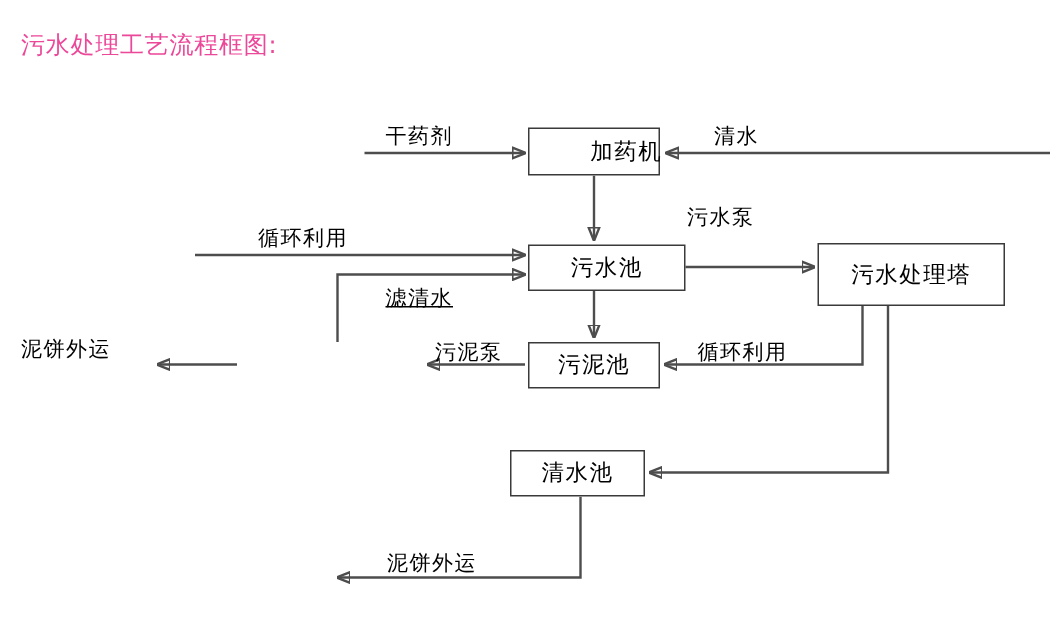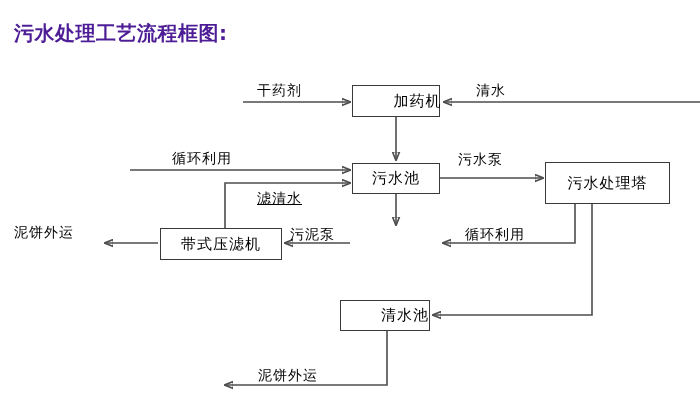--- a/index.html
+++ b/index.html
@@ -12,23 +12,23 @@
     width: 700px;
     height: 420px;
     background: #ffffff;
     overflow: hidden;
     font-family: "DejaVu Sans", "Liberation Sans", sans-serif;
   }
   #title {
     position: absolute;
     left: 14px;
     top: 20px;
-    font-size: 20px;
-    font-weight: bold;
-    color: #4c1d95;
+    font-size: 16px;
+    font-weight: normal;
+    color: #ec4899;
     letter-spacing: 0.5px;
     white-space: nowrap;
   }
   .node {
     position: absolute;
     box-sizing: border-box;
     border: 1.5px solid #3a3a3a;
     background: #ffffff;
     color: #000000;
     font-size: 15px;
@@ -99,46 +99,46 @@
 
     <path d="M592,194 L592,315 L433,315" marker-end="url(#ah)"></path>
 
     <path d="M387,331 L387,385 L225,385" marker-end="url(#ah)"></path>
   </svg>
 
   <div class="node" style="left:352px; top:85px; width:88px; height:32px;padding-left:43px;">
     <span>加药机</span>
   </div>
 
-  <div class="node" style="left:352px; top:163px; width:88px; height:31px;font-family:Liberation Mono, monospace;">
+  <div class="node" style="left:352px; top:163px; width:105px; height:31px;font-family:Liberation Mono, monospace;">
     <span>污水池</span>
   </div>
 
   <div class="node" style="left:545px; top:162px; width:125px; height:42px;">
     <span>污水处理塔</span>
   </div>
 
-
-  <div class="node" style="left:160px; top:228px; width:122px; height:32px;">
-    <span>带式压滤机</span>
+  <div class="node" style="left:352px; top:228px; width:88px; height:31px;">
+    <span>污泥池</span>
   </div>
 
-  <div class="node" style="left:340px; top:300px; width:90px; height:31px;justify-content:flex-end;">
+
+  <div class="node" style="left:340px; top:300px; width:90px; height:31px;">
     <span>清水池</span>
   </div>
 
   <div class="edge-label" style="left:257px; top:82px;">干药剂</div>
 
   <div class="edge-label" style="left:476px; top:82px;font-family:Liberation Serif, serif;">清水</div>
 
   <div class="edge-label" style="left:172px; top:150px;">循环利用</div>
 
   <div class="edge-label" style="left:257px; top:190px;text-decoration:underline;">滤清水</div>
 
-  <div class="edge-label" style="left:458px; top:151px;">污水泵</div>
+  <div class="edge-label" style="left:458px; top:136px;">污水泵</div>
 
   <div class="edge-label" style="left:290px; top:226px;">污泥泵</div>
 
   <div class="edge-label" style="left:465px; top:226px;">循环利用</div>
 
   <div class="edge-label" style="left:14px; top:224px;">泥饼外运</div>
 
   <div class="edge-label" style="left:258px; top:367px;">泥饼外运</div>
 
 </div>

